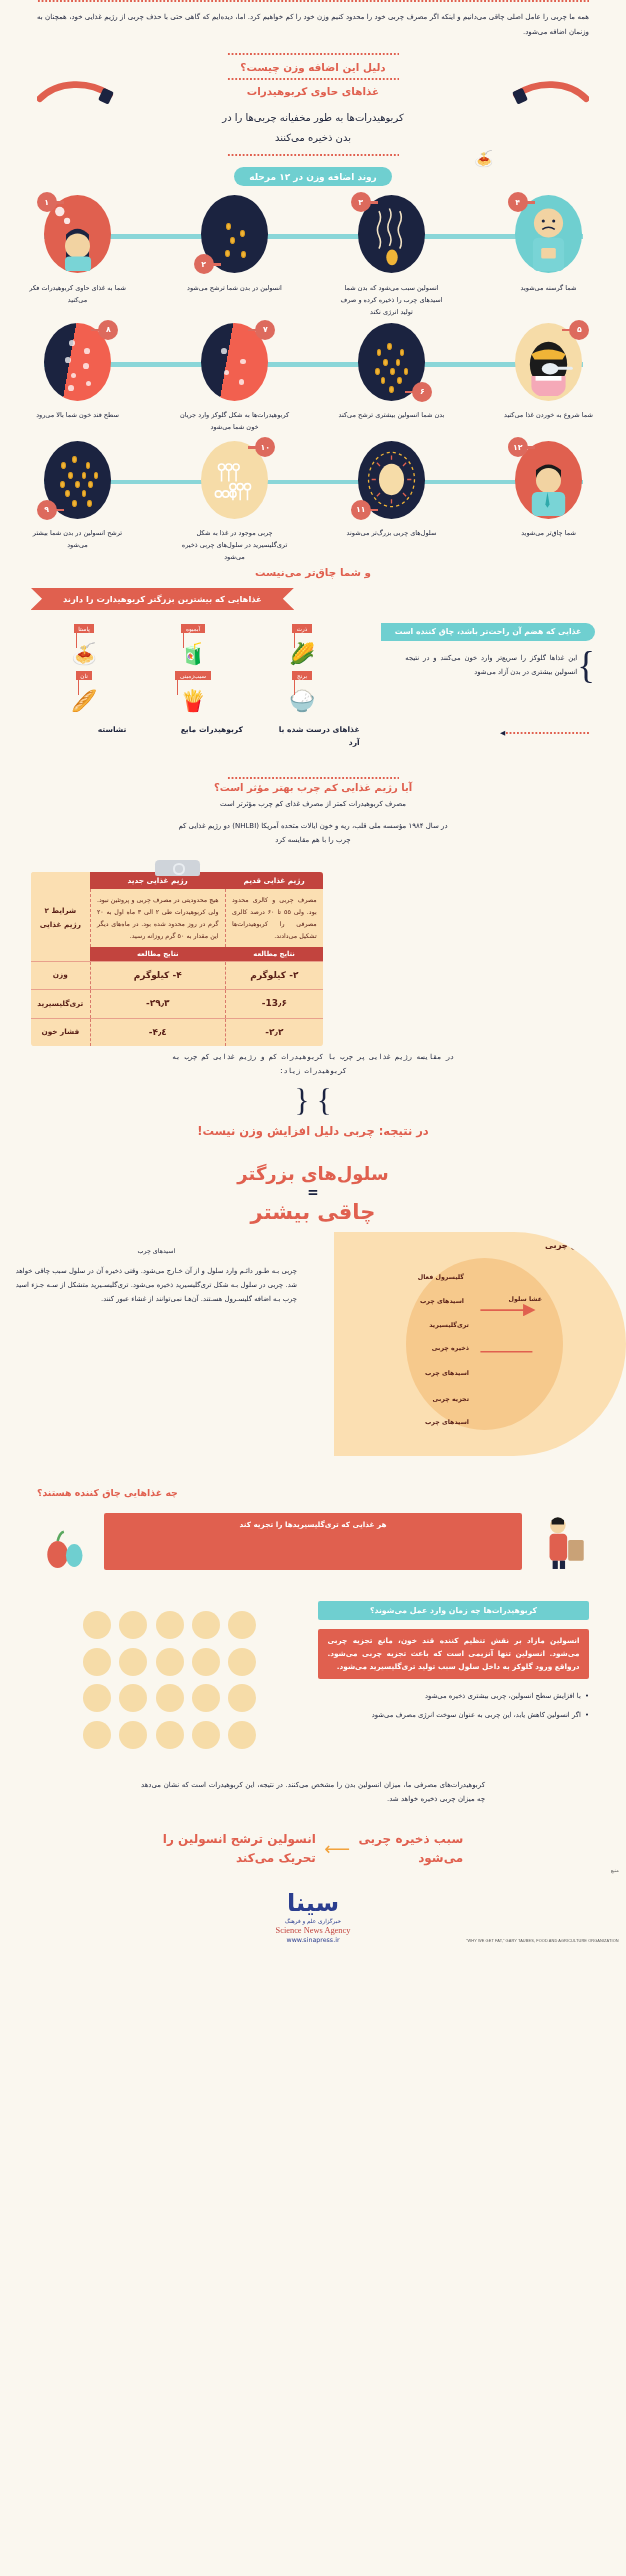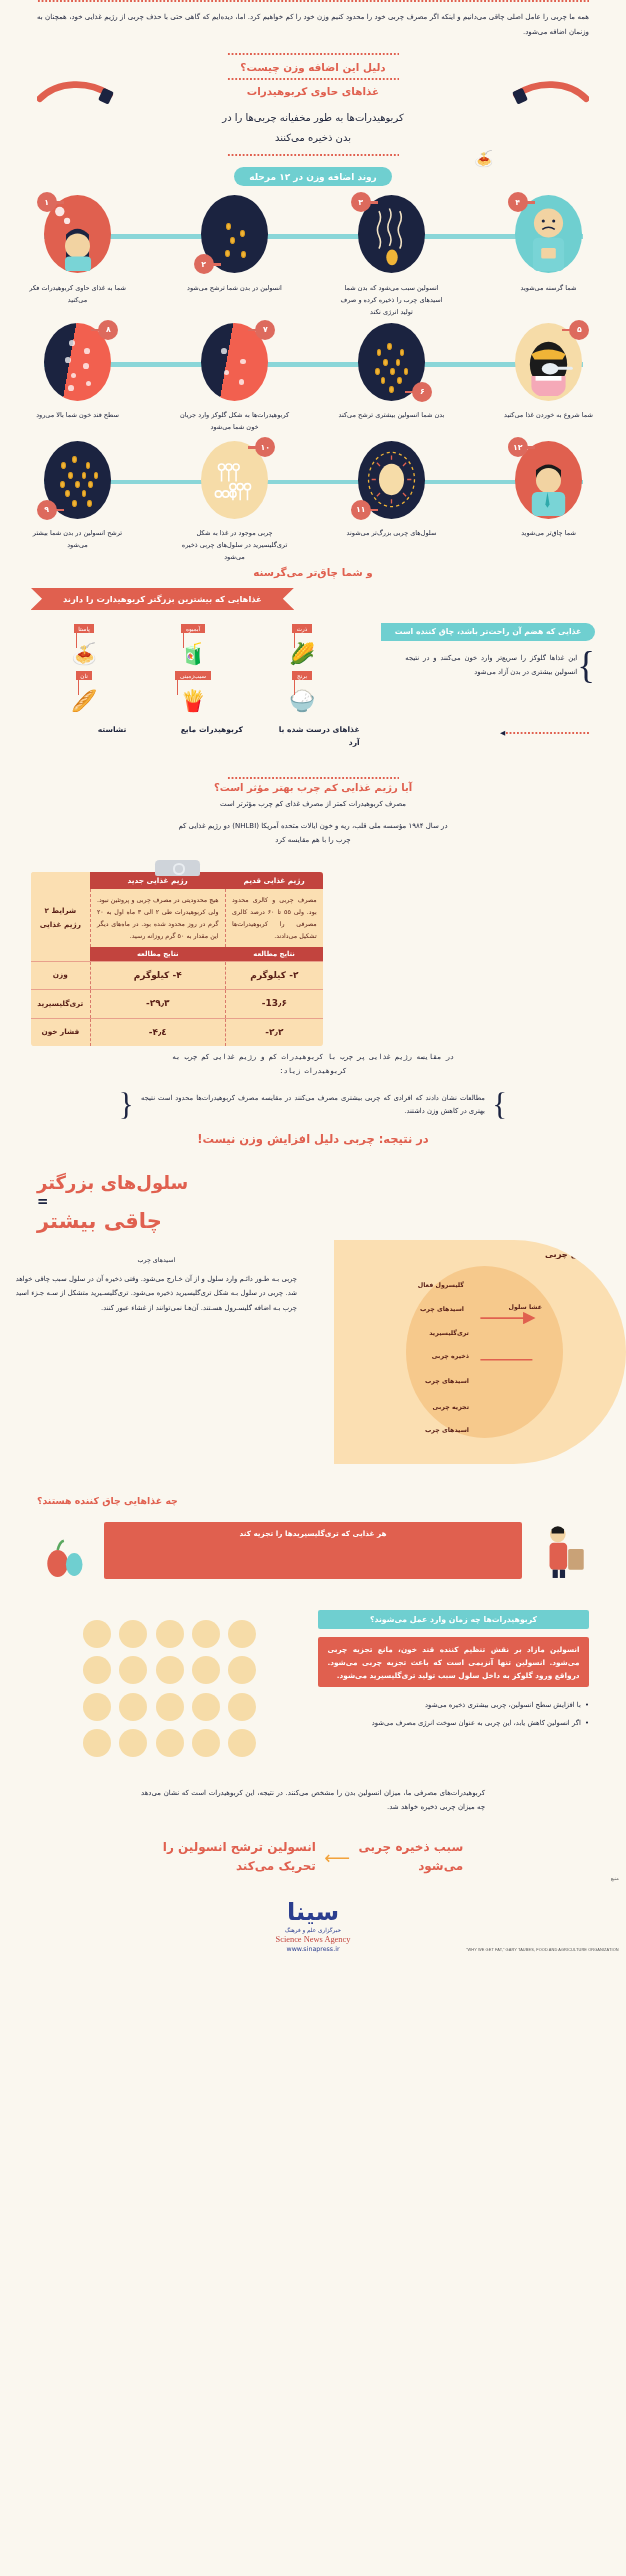--- a/index.html
+++ b/index.html
@@ -634,21 +634,21 @@
             <span class="coin" style="top:64%;left:56%"></span>
             <span class="coin" style="top:76%;left:42%"></span>
             <span class="coin" style="top:76%;left:64%"></span>
           </div>
           <div class="badge br">۹</div>
         </div>
         <div class="step-cap">ترشح انسولین در بدن شما بیشتر می‌شود</div>
       </div>
     </div>
 
-    <div class="flow-final">و شما چاق‌تر می‌گرسنه</div>
+    <div class="flow-final">و شما چاق‌تر می‌نیست</div>
   </div>
 
   <div style="text-align:left;padding:9.4px 42px 0;">
     <span class="ribbon">غذاهایی که بیشترین بزرگتر کربوهیدارت را دارند</span>
   </div>
 
   <div class="row" style="padding:12.5px 31px 0;align-items:flex-start;">
     <div style="width:219px;">
       <div class="teal-banner">غذایی که هضم آن راحت‌تر باشد، چاق کننده است</div>
       <div style="display:flex;align-items:center;margin-top:11.5px;">
@@ -750,28 +750,27 @@
           </tr>
         </tbody>
       </table>
     </div>
   </div>
 
   <div class="body-center" style="width:292px;font-family:Liberation Mono, monospace;">در مقایسه رژیم غذایی پر چرب با کربوهیدرات کم و رژیم غذایی کم چرب به کربوهیدرات زیاد:</div>
 
   <div style="display:flex;align-items:center;justify-content:center;margin-top:13.6px;gap:7.3px;">
     <div style="font-size:31px;color:#1b2340;line-height:.6;font-family:'Liberation Serif',serif;">}</div>
-    <div style="width:344px;font-size:6.8px;line-height:2;text-align:justify;color:#20263d;">مطالعات نشان دادند که افرادی که چربی بیشتری مصرف می‌کنند در مقایسه مصرف کربوهیدرات‌ها محدود است نتیجه بهتری در کاهش وزن داشتند.</div>
     <div style="font-size:31px;color:#1b2340;line-height:.6;font-family:'Liberation Serif',serif;">{</div>
   </div>
 
   <div class="final-red" style="font-size:11.5px;margin-top:11.5px;">در نتیجه: چربی دلیل افزایش وزن نیست!</div>
 
   <div style="margin-top:23px;padding:0 37px;">
-    <div class="bigcell-head" style="text-align:left;">
+    <div class="bigcell-head" style="text-align:center;">
       <div class="l1">سلول‌های بزرگتر</div>
       <div class="eq">=</div>
       <div class="l2">چاقی بیشتر</div>
     </div>
   </div>
 
   <div class="row" style="padding:7.3px 0 0;align-items:flex-start;">
     <div class="cellfig">
       <div class="nucleus"></div>
       <div class="label" style="top:8.4px;right:31px;font-size:8.4px;">سلول چربی</div>

